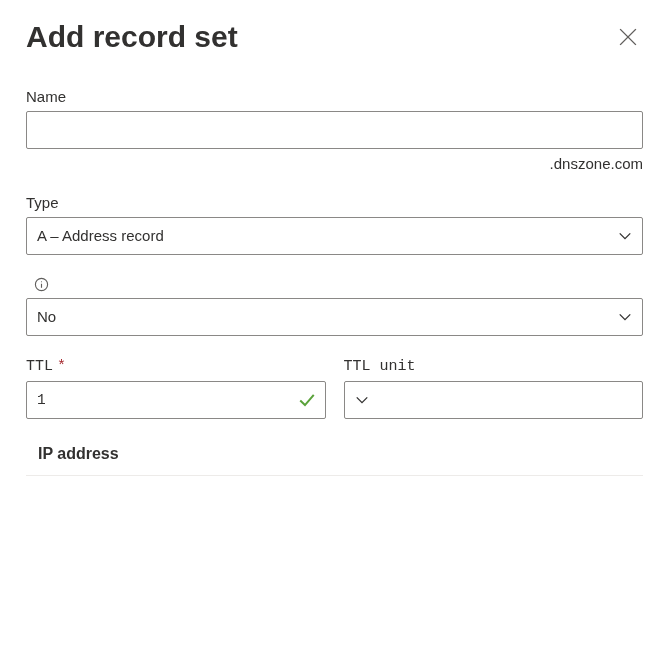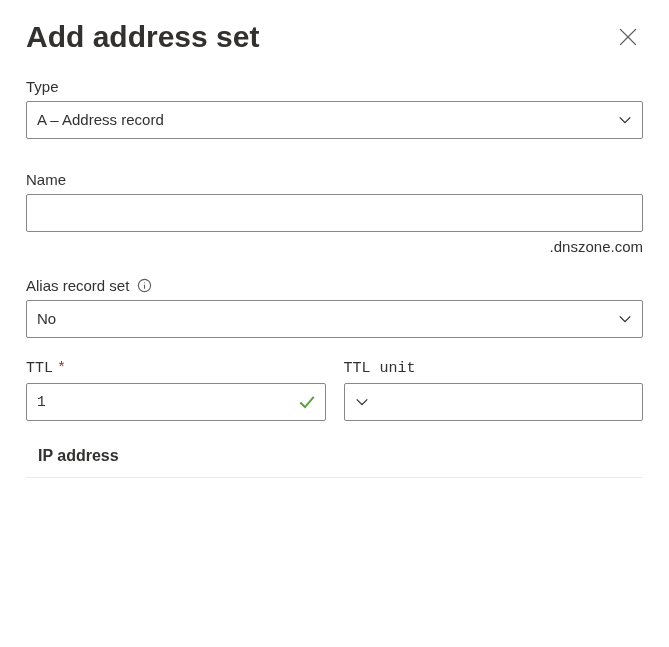--- a/index.html
+++ b/index.html
@@ -173,57 +173,56 @@
     margin-right: -48px;
   }
 </style>
 </head>
 <body>
 
 <div class="page">
 
   <div class="header">
     <div class="title-block">
-      <div class="title">Add address set</div>
+      <div class="title">Add record set</div>
     </div>
     <button class="close-btn">
       <span>
         <svg viewBox="0 0 16 16">
             <line x1="1" y1="1" x2="15" y2="15"></line>
             <line x1="15" y1="1" x2="1" y2="15"></line>
           </svg>
       </span>
     </button>
   </div>
 
+  <div class="field" style="margin-top:32px;">
+    <div class="label-row">
+      <span>Name</span>
+    </div>
+    <input type="text" class="text-input" value="" style="">
+    <div class="suffix">.dnszone.com</div>
+  </div>
+
   <div class="field">
     <div class="label-row">
       <span>Type</span>
     </div>
     <div class="select-control">
       <span class="select-value">A – Address record</span>
       <span class="chevron">
         <svg viewBox="0 0 16 16">
             <polyline points="2,5 8,11 14,5"></polyline>
           </svg>
       </span>
     </div>
   </div>
 
-  <div class="field" style="margin-top:32px;">
-    <div class="label-row">
-      <span>Name</span>
-    </div>
-    <input type="text" class="text-input" value="" style="">
-    <div class="suffix">.dnszone.com</div>
-  </div>
-
   <div class="field">
     <div class="label-row">
-      <span>Alias record set</span>
       <span class="info-icon">
         <svg viewBox="0 0 16 16">
           <circle cx="8" cy="8" r="6.5"></circle>
           <circle cx="8" cy="5" r="0.6" fill="#605e5c" stroke="none"></circle>
           <line x1="8" y1="7.2" x2="8" y2="11.5"></line>
         </svg>
       </span>
     </div>
     <div class="select-control">
       <span class="select-value">No</span>

